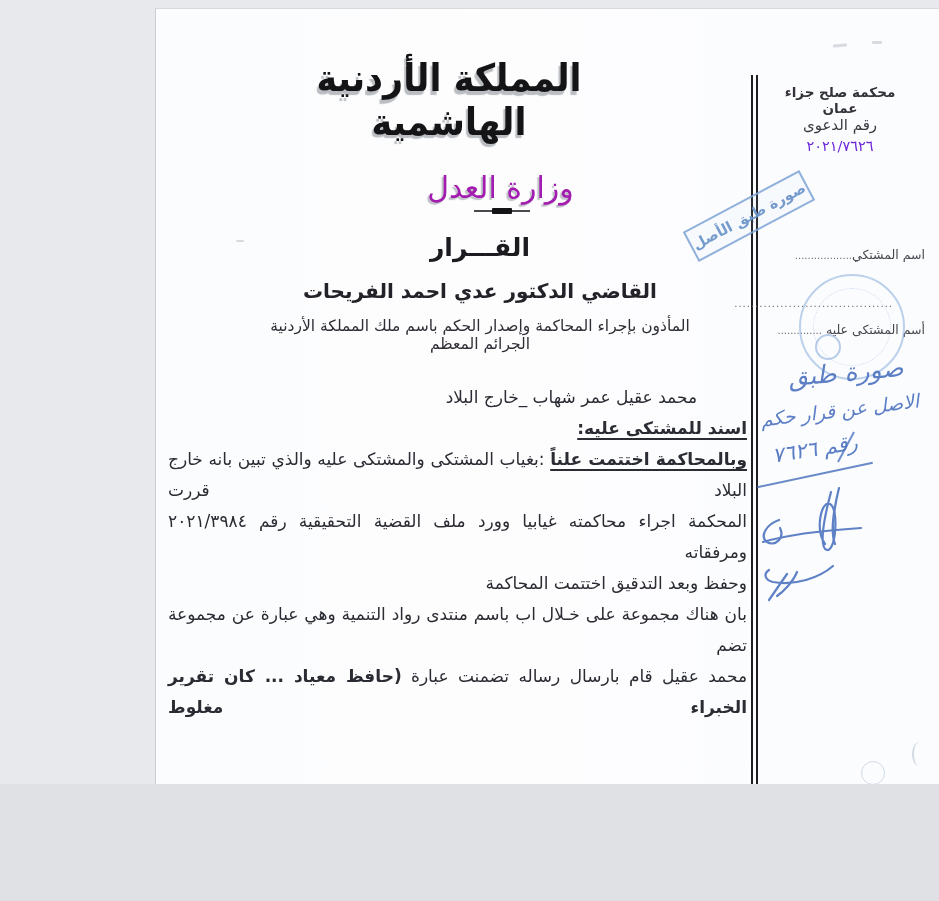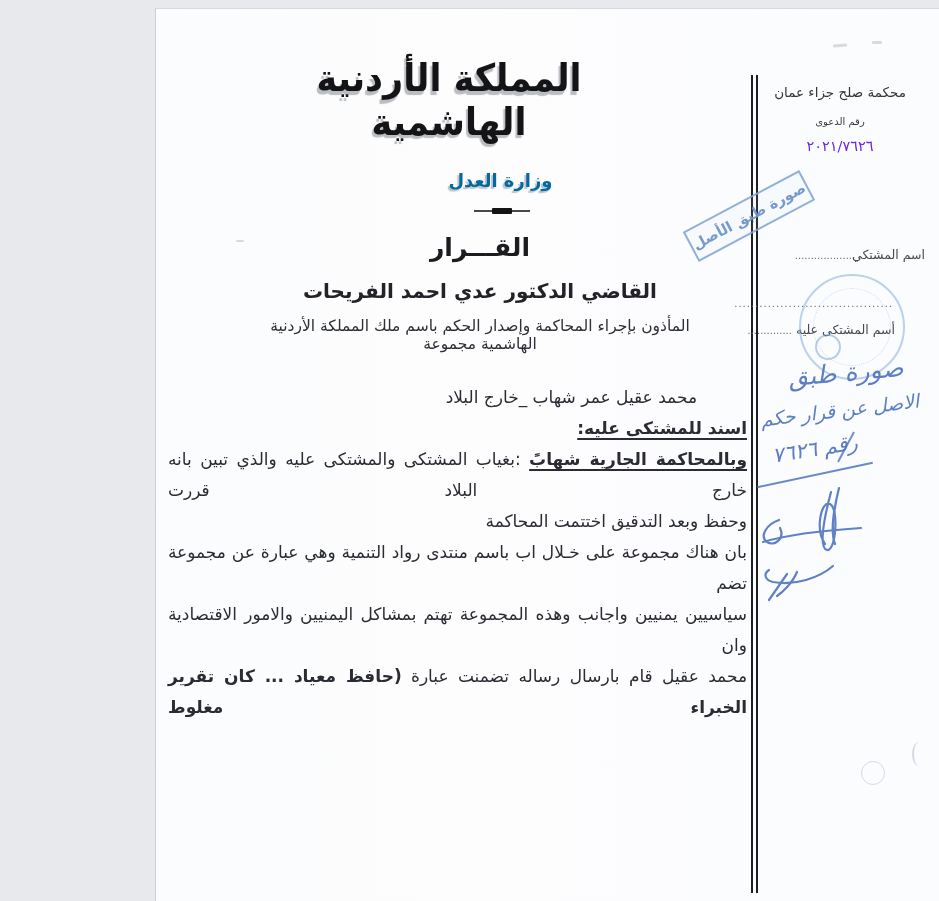--- a/index.html
+++ b/index.html
@@ -1,56 +1,56 @@
 <!DOCTYPE html>
 <html lang="ar"><head>
 <meta charset="utf-8">
 <style>
   * { margin:0; padding:0; box-sizing:border-box; }
   body { background:#dfe1e5; font-family:"DejaVu Sans", sans-serif; }
-  .page { position:relative; width:939px; height:901px; background:#e7e9ec; overflow:hidden; }
+  .page { position:relative; width:939px; height:784px; background:#e7e9ec; overflow:hidden; }
   .paper { position:absolute; left:155px; top:8px; width:784px; height:893px;
            background:linear-gradient(90deg,#fbfcfd 0%, #fdfdfe 40%, #fbfcfe 100%);
            border-left:1px solid #ccced2; border-top:1px solid #d7d9dc; }
   .abs { position:absolute; }
   .rtl { direction:rtl; unicode-bidi:embed; }
 
   
   .rule-vertical { left:751px; top:75px; height:818px; width:7px;
     border-left:2.5px solid #1f1f22; border-right:2.5px solid #1f1f22; }
   .faint-mark { background:#c9ccd1; opacity:.7; border-radius:1px; }
   .faint-ring { border:1.5px solid #c6d2e2; border-radius:50%; opacity:.8; }
   .faint-paren { width:14px; height:24px; border-left:2px solid #c2cbd8; border-radius:50%; opacity:.7; }
 
   
   .kingdom-title { left:283px; top:60px; width:332px; text-align:center;
     font-size:35px; font-weight:bold; color:#141416; letter-spacing:1px;
     text-shadow:-2px 3px 1px #b9bcc0; transform:scaleY(1.08); }
   .ministry-title { left:418px; top:170px; width:165px; text-align:center;
-    font-size:18px; font-weight:bold; color:#0369a1; text-shadow:-2px 2px 1px #bfc2c6; }
+    font-size:30px; font-weight:normal; color:#a21caf; text-shadow:-2px 2px 1px #bfc2c6; }
   .ministry-dash { left:474px; top:210px; width:56px; height:2px; background:#4a4a4e; }
   .ministry-dash-core { left:492px; top:208px; width:20px; height:6px; background:#141416; border-radius:1px; }
   .decision-title { left:380px; top:233px; width:200px; text-align:center;
     font-size:25px; font-weight:bold; color:#1c1c20; letter-spacing:1px; }
   .judge-line { left:300px; top:279px; width:360px; text-align:center;
     font-size:20px; font-weight:bold; color:#222228; }
   .authorization-line { left:248px; top:317px; width:464px; text-align:center;
     font-size:15.5px; color:#2e2e36; }
 
   
   .body-text { left:168px; top:376px; width:579px; font-size:17px; color:#2b2b33; }
   .body-text .line { line-height:31px; white-space:nowrap; }
   .body-text .line.j { white-space:normal; text-align:justify; text-align-last:justify; }
   .body-text .line.r { text-align:right; }
   .body-text .b { font-weight:bold; }
   .body-text .u { text-decoration:underline; text-underline-offset:4px; text-decoration-thickness:1.5px; }
 
   
-  .court-name { left:765px; top:84px; width:150px; text-align:center; font-size:13.5px; color:#333339; }
-  .case-number-label { left:765px; top:116px; width:150px; text-align:center; font-size:10px; color:#38383f; }
+  .court-name { left:765px; top:84px; width:150px; text-align:center; font-size:13.5px; color:#333339;font-weight:bold; }
+  .case-number-label { left:765px; top:116px; width:150px; text-align:center; font-size:15px; color:#38383f; }
   .case-number { left:765px; top:138px; width:150px; text-align:center; font-size:14.5px; color:#6d28d9; letter-spacing:1px; }
   .margin-row { font-size:12.5px; color:#47474e; letter-spacing:.5px; }
   .margin-row .dots { color:#6a6a72; letter-spacing:1px; font-size:10px; }
 
   
   .copy-stamp { left:683px; top:199px; width:132px; height:34px; transform:rotate(-28deg);
     border:2px solid rgba(125,163,212,.85); color:rgba(110,150,202,.95);
     font-size:14.5px; font-weight:bold; text-align:center; line-height:30px;
     letter-spacing:1px; background:rgba(190,212,238,.08); }
   .circular-stamp { left:799px; top:274px; width:106px; height:106px; border-radius:50%;
@@ -81,43 +81,43 @@
   <div class="abs faint-paren" style="left:912px;top:742px;"></div>
 
   <div class="abs rule-vertical"></div>
 
   <div class="abs rtl kingdom-title">المملكة الأردنية الهاشمية</div>
   <div class="abs rtl ministry-title">وزارة العدل</div>
   <div class="abs ministry-dash"></div>
   <div class="abs ministry-dash-core"></div>
   <div class="abs rtl judge-line">القاضي الدكتور عدي احمد الفريحات</div>
   <div class="abs rtl decision-title">القـــرار</div>
-  <div class="abs rtl authorization-line">المأذون بإجراء المحاكمة وإصدار الحكم باسم ملك المملكة الأردنية الهاشمية مجموعة</div>
+  <div class="abs rtl authorization-line">المأذون بإجراء المحاكمة وإصدار الحكم باسم ملك المملكة الأردنية الجرائم المعظم</div>
 
   <div class="abs rtl body-text">
       <div class="line r" style="margin-top: 6px; padding-right: 50px;"><span>محمد عقيل عمر شهاب _خارج البلاد</span></div>
       <div class="line r"><span class="b u">اسند للمشتكى عليه:</span></div>
-      <div class="line j"><span class="b u">وبالمحاكمة الجارية شهابً</span><span> :بغياب المشتكى والمشتكى عليه والذي تبين  بانه خارج البلاد قررت</span></div>
+      <div class="line j"><span class="b u">وبالمحاكمة اختتمت علناً</span><span> :بغياب المشتكى والمشتكى عليه والذي تبين  بانه خارج البلاد قررت</span></div>
+      <div class="line j"><span>المحكمة اجراء محاكمته غيابيا  وورد ملف القضية التحقيقية رقم ٢٠٢١/٣٩٨٤ ومرفقاته</span></div>
       <div class="line r"><span>وحفظ وبعد التدقيق اختتمت المحاكمة</span></div>
       <div class="line j"><span>بان هناك مجموعة  على خـلال اب  باسم منتدى رواد التنمية وهي عبارة عن مجموعة تضم</span></div>
-      <div class="line j"><span>سياسيين يمنيين واجانب وهذه المجموعة تهتم بمشاكل اليمنيين والامور الاقتصادية   وان</span></div>
       <div class="line j"><span>محمد عقيل قام بارسال رساله تضمنت عبارة </span><span class="b">(حافظ معياد ... كان تقرير الخبراء مغلوط</span></div>
     </div>
 
   <div class="abs rtl court-name">محكمة صلح جزاء عمان</div>
   <div class="abs rtl case-number-label">رقم الدعوى</div>
   <div class="abs rtl case-number">٢٠٢١/٧٦٢٦</div>
 
   <div class="abs rtl margin-row" style="left:770px;top:247px;width:155px;">
     <span>اسم المشتكي</span><span class="dots">..................</span>
   </div>
   <div class="abs rtl margin-row" style="left:768px;top:295px;width:125px;">
     <span class="dots">......................................</span>
   </div>
-  <div class="abs rtl margin-row" style="left:738px;top:322px;width:157px;">
+  <div class="abs rtl margin-row" style="left:768px;top:322px;width:157px;">
     <span>أسم المشتكى عليه</span> <span class="dots">..............</span>
   </div>
 
   <div class="abs rtl copy-stamp">صورة طبق الأصل</div>
   <div class="abs circular-stamp">
     <div class="ring2"></div>
     <div class="core"></div>
   </div>
 
   <div class="abs rtl handwriting hw1">صورة طبق</div>

